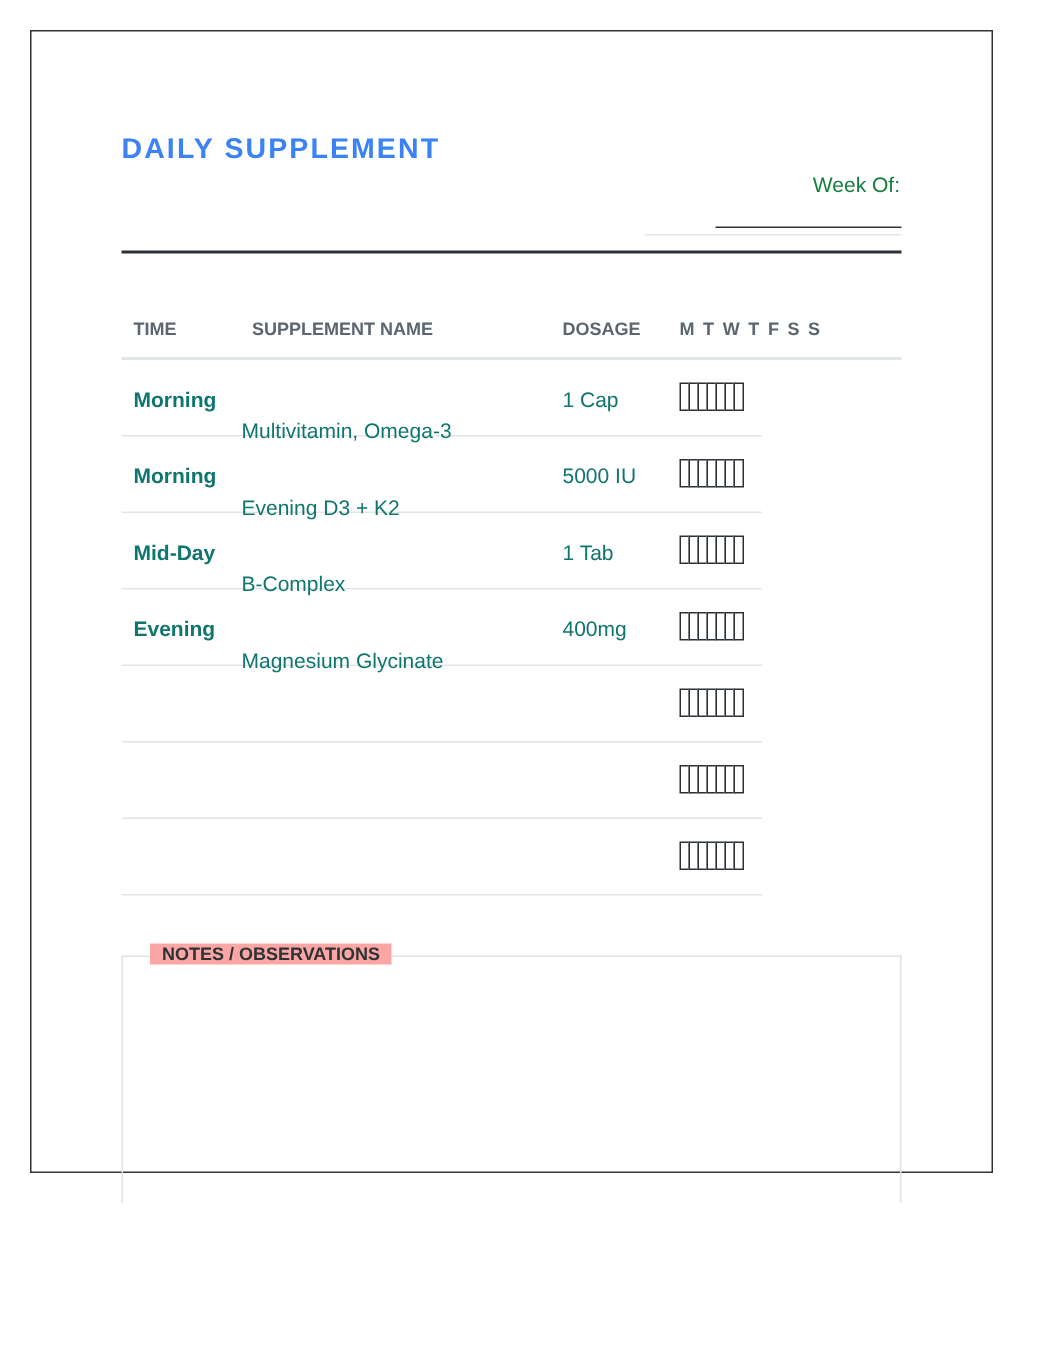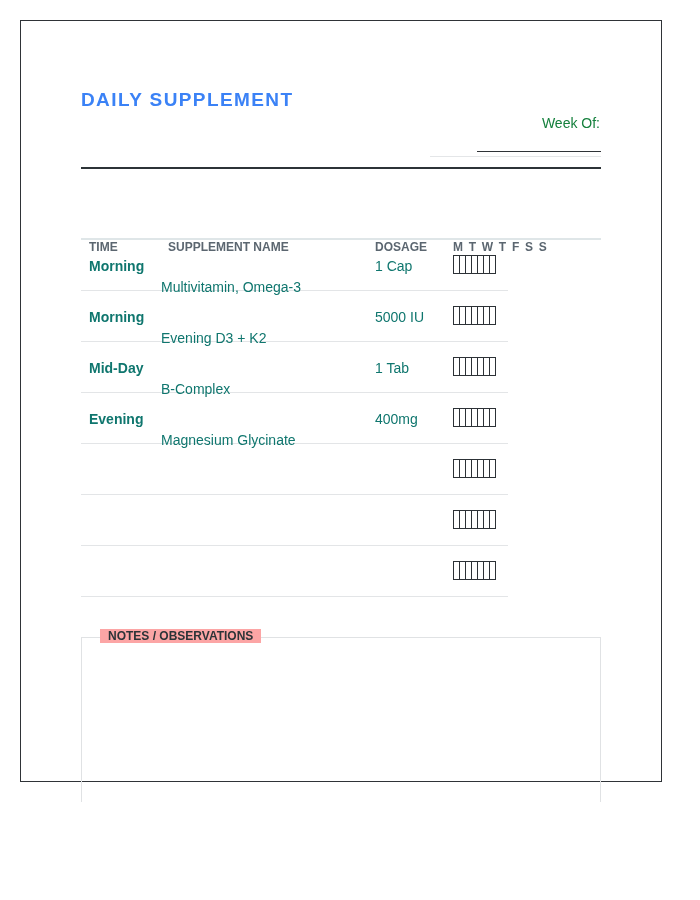--- a/index.html
+++ b/index.html
@@ -14,21 +14,21 @@
     .week { position: absolute; right: 100px; top: 115px; font-size: 14px; color: #15803d; }
     .week-line { position: absolute; left: 477px; top: 151px; width: 124px; height: 0;
                  border-top: 1px solid #2f3337; }
     .week-line-faint { position: absolute; left: 430px; top: 156px; width: 171px; height: 0;
                        border-top: 1px solid #e4e6e8; }
     .title-rule { position: absolute; left: 81px; top: 167px; width: 520px; height: 2px;
                   background: #2c3337; }
 
     .thead { position: absolute; left: 81px; top: 210px; width: 520px; height: 28px;
              border-bottom: 2px solid #dfe6e8; }
-    .th { position: absolute; top: 2px; font-size: 12px; font-weight: bold; color: #5b6670; margin-top: 28px; }
+    .th { position: absolute; top: 2px; font-size: 12px; font-weight: bold; color: #5b6670; }
     .th-time { left: 8px; }
     .th-name { left: 87px; }
     .th-dose { left: 294px; }
     .th-days { left: 372px; letter-spacing: 1.2px; }
 
     .row { position: absolute; left: 81px; width: 427px; height: 50px;
            border-bottom: 1px solid #e3e5e7; }
     .cell { position: absolute; top: 18px; font-size: 14px; color: #0f766e; }
     .c-time { left: 8px; font-weight: bold; }
     .c-name { left: 80px; margin-top: 21px; }

